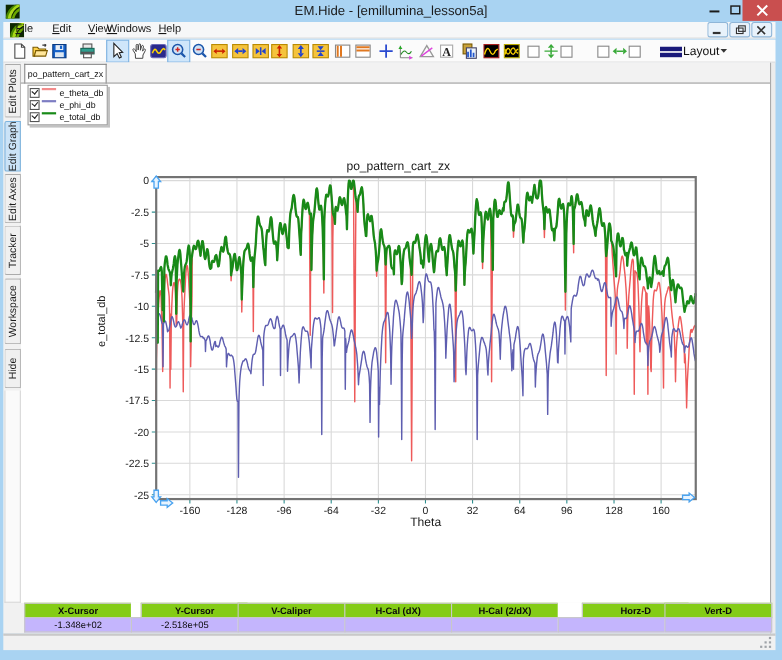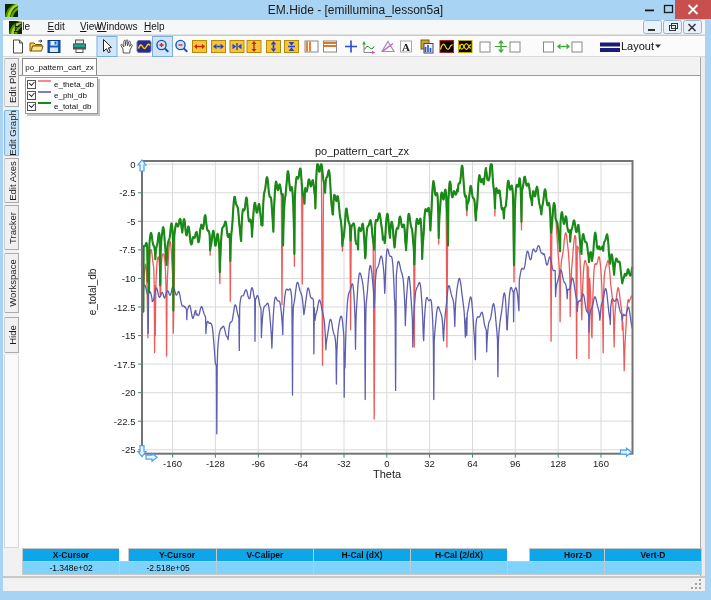--- a/index.html
+++ b/index.html
@@ -26,22 +26,22 @@
 
 #legend{left:25px;top:77px;width:73px;height:37px;background:#fff;border:1px solid #9a9a9a;box-shadow:2px 2px 0 rgba(120,120,120,.45)}
 .lrow{position:absolute;left:1px;height:11px;display:flex;align-items:flex-start}
 .lrow .cb{width:9px;height:9px;border:1px solid #555;background:#fff;position:relative}
 .lrow .cb:after{content:"";position:absolute;left:1.2px;top:0px;width:4px;height:2.5px;border-left:1.4px solid #222;border-bottom:1.4px solid #222;transform:rotate(-50deg)}
 .lrow .sw{width:13px;height:2px;margin-left:2px}
 .lrow .lt{font-size:8px;color:#101010;margin-left:3px;letter-spacing:0px}
 
 #stable{left:22px;top:548px;width:680px;height:27px;background:#fff}
 .hcell,.vcell{position:absolute;border:1px solid #c8c8c8;border-right:none;font-size:8.5px;text-align:center;color:#0a0a0a}
-.hcell{top:0;height:14px;background:#0ea5e9;line-height:13px;font-weight:bold}
-.vcell{top:13px;height:14px;background:#7dd3fc;line-height:13px}
+.hcell{top:0;height:14px;background:#84cc16;line-height:13px;font-weight:bold}
+.vcell{top:13px;height:14px;background:#c4b5fd;line-height:13px}
 
 #botstrip{left:3px;top:576px;width:702px;height:15px;background:#f1f1f1;border-top:2px solid #c9c9c9}
 #grip{right:3px;bottom:1px;width:12px;height:12px}
 </style></head><body>
 
 <div class="abs" id="titletext">EM.Hide - [emillumina_lesson5a]</div>
 <svg class="abs" style="left:5px;top:4px" width="13" height="13">
     <rect width="13" height="13" fill="#0d2800"></rect>
     <path d="M0 13 Q1 4 9 0 L13 0 Q4 4 3 13 Z" fill="#4a8a00"></path>
     <path d="M2 13 Q3 5 11 0 L13 0 L13 2 Q6 5 5 13 Z" fill="#a8d818"></path>

